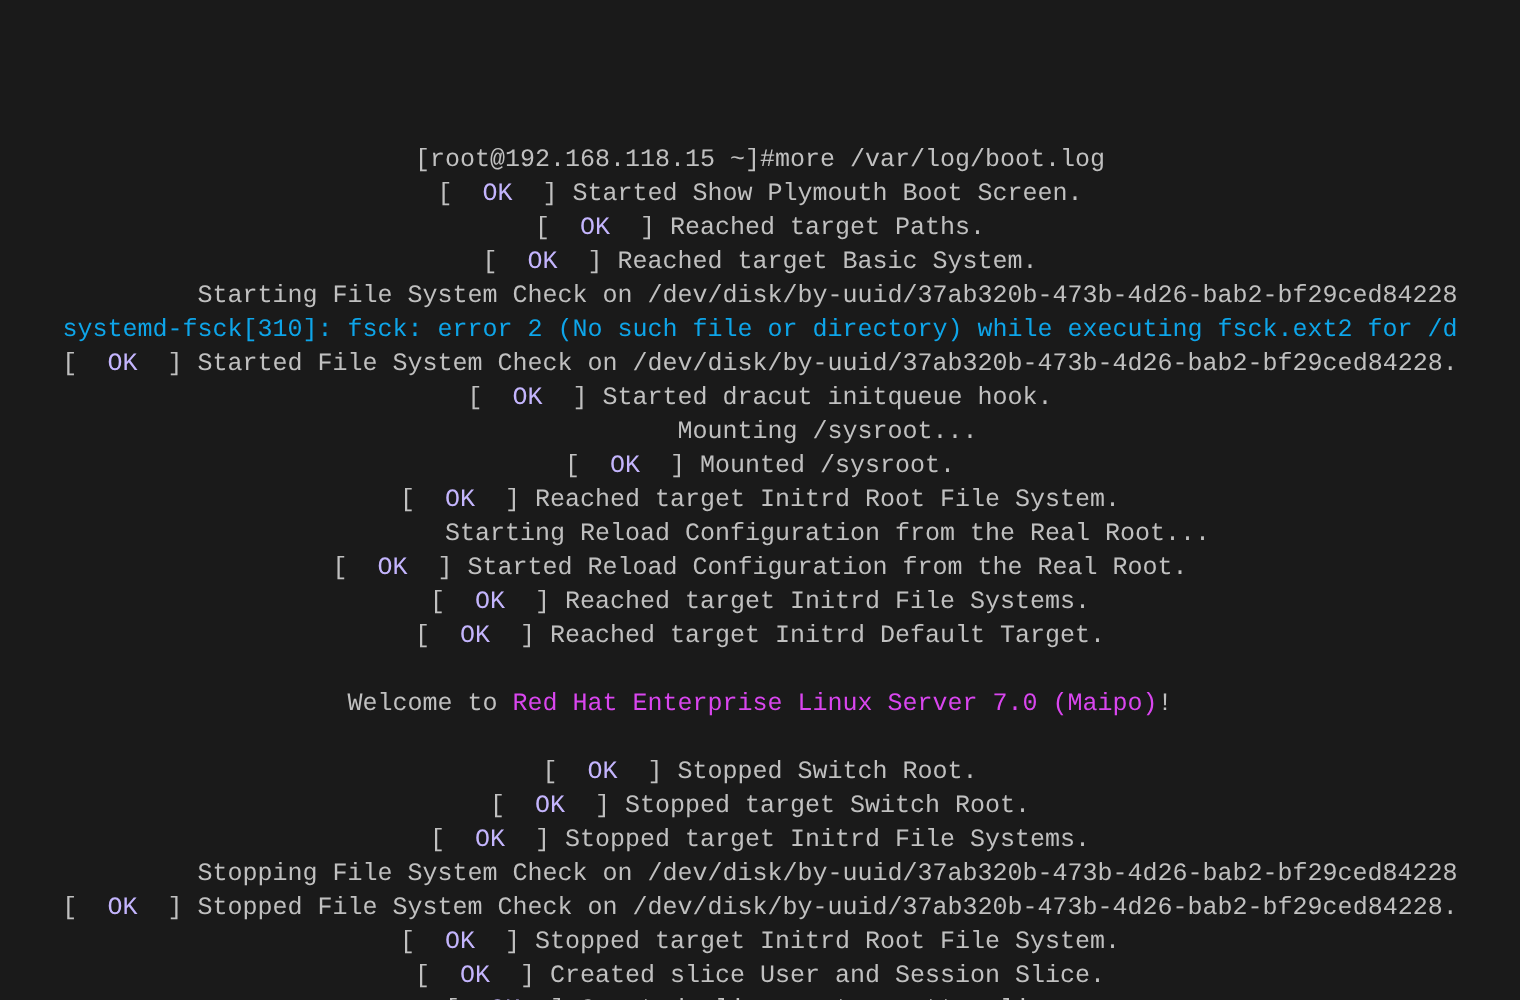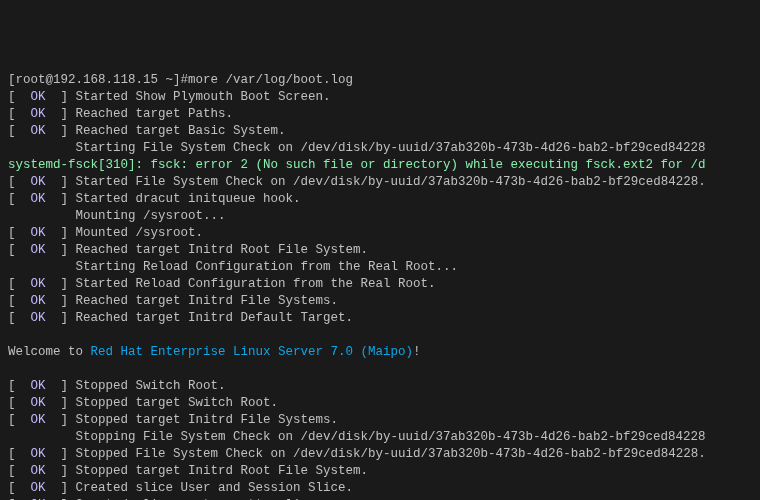--- a/index.html
+++ b/index.html
@@ -7,25 +7,25 @@
       background: #1a1a1a;
       color: #c0c0c0;
       font-family: "Courier New", monospace;
       font-size: 12.5px;
       line-height: 17px;
       padding: 4px 8px;
       white-space: pre;
       width: 760px;
       overflow: hidden;
     }
-    .line { display: block; }
+    .line { display: block; text-align: center; }
     .ok-bracket { color: #c0c0c0; }
     .ok { color: #c4b5fd; }
-    .error { color: #86efac; }
-    .welcome-rhel { color: #0ea5e9; }
+    .error { color: #0ea5e9; }
+    .welcome-rhel { color: #d946ef; }
     .prompt { color: #c0c0c0; }
     .blank { height: 17px; }
   </style>
 </head>
 <body>
 
 
 
 <div id="term"><div class="line prompt">[root@192.168.118.15 ~]#more /var/log/boot.log</div><div class="line"><span class="ok-bracket">[  </span><span class="ok">OK</span><span class="ok-bracket">  ] </span><span>Started Show Plymouth Boot Screen.</span></div><div class="line"><span class="ok-bracket">[  </span><span class="ok">OK</span><span class="ok-bracket">  ] </span><span>Reached target Paths.</span></div><div class="line"><span class="ok-bracket">[  </span><span class="ok">OK</span><span class="ok-bracket">  ] </span><span>Reached target Basic System.</span></div><div class="line"><span>         Starting File System Check on /dev/disk/by-uuid/37ab320b-473b-4d26-bab2-bf29ced84228</span></div><div class="line"><span class="error">systemd-fsck[310]: fsck: error 2 (No such file or directory) while executing fsck.ext2 for /d</span></div><div class="line"><span class="ok-bracket">[  </span><span class="ok">OK</span><span class="ok-bracket">  ] </span><span>Started File System Check on /dev/disk/by-uuid/37ab320b-473b-4d26-bab2-bf29ced84228.</span></div><div class="line"><span class="ok-bracket">[  </span><span class="ok">OK</span><span class="ok-bracket">  ] </span><span>Started dracut initqueue hook.</span></div><div class="line"><span>         Mounting /sysroot...</span></div><div class="line"><span class="ok-bracket">[  </span><span class="ok">OK</span><span class="ok-bracket">  ] </span><span>Mounted /sysroot.</span></div><div class="line"><span class="ok-bracket">[  </span><span class="ok">OK</span><span class="ok-bracket">  ] </span><span>Reached target Initrd Root File System.</span></div><div class="line"><span>         Starting Reload Configuration from the Real Root...</span></div><div class="line"><span class="ok-bracket">[  </span><span class="ok">OK</span><span class="ok-bracket">  ] </span><span>Started Reload Configuration from the Real Root.</span></div><div class="line"><span class="ok-bracket">[  </span><span class="ok">OK</span><span class="ok-bracket">  ] </span><span>Reached target Initrd File Systems.</span></div><div class="line"><span class="ok-bracket">[  </span><span class="ok">OK</span><span class="ok-bracket">  ] </span><span>Reached target Initrd Default Target.</span></div><div class="blank"></div><div class="line"><span>Welcome to </span><span class="welcome-rhel">Red Hat Enterprise Linux Server 7.0 (Maipo)</span><span>!</span></div><div class="blank"></div><div class="line"><span class="ok-bracket">[  </span><span class="ok">OK</span><span class="ok-bracket">  ] </span><span>Stopped Switch Root.</span></div><div class="line"><span class="ok-bracket">[  </span><span class="ok">OK</span><span class="ok-bracket">  ] </span><span>Stopped target Switch Root.</span></div><div class="line"><span class="ok-bracket">[  </span><span class="ok">OK</span><span class="ok-bracket">  ] </span><span>Stopped target Initrd File Systems.</span></div><div class="line"><span>         Stopping File System Check on /dev/disk/by-uuid/37ab320b-473b-4d26-bab2-bf29ced84228</span></div><div class="line"><span class="ok-bracket">[  </span><span class="ok">OK</span><span class="ok-bracket">  ] </span><span>Stopped File System Check on /dev/disk/by-uuid/37ab320b-473b-4d26-bab2-bf29ced84228.</span></div><div class="line"><span class="ok-bracket">[  </span><span class="ok">OK</span><span class="ok-bracket">  ] </span><span>Stopped target Initrd Root File System.</span></div><div class="line"><span class="ok-bracket">[  </span><span class="ok">OK</span><span class="ok-bracket">  ] </span><span>Created slice User and Session Slice.</span></div><div class="line"><span class="ok-bracket">[  </span><span class="ok">OK</span><span class="ok-bracket">  ] </span><span>Created slice system-getty.slice.</span></div></div>
 

